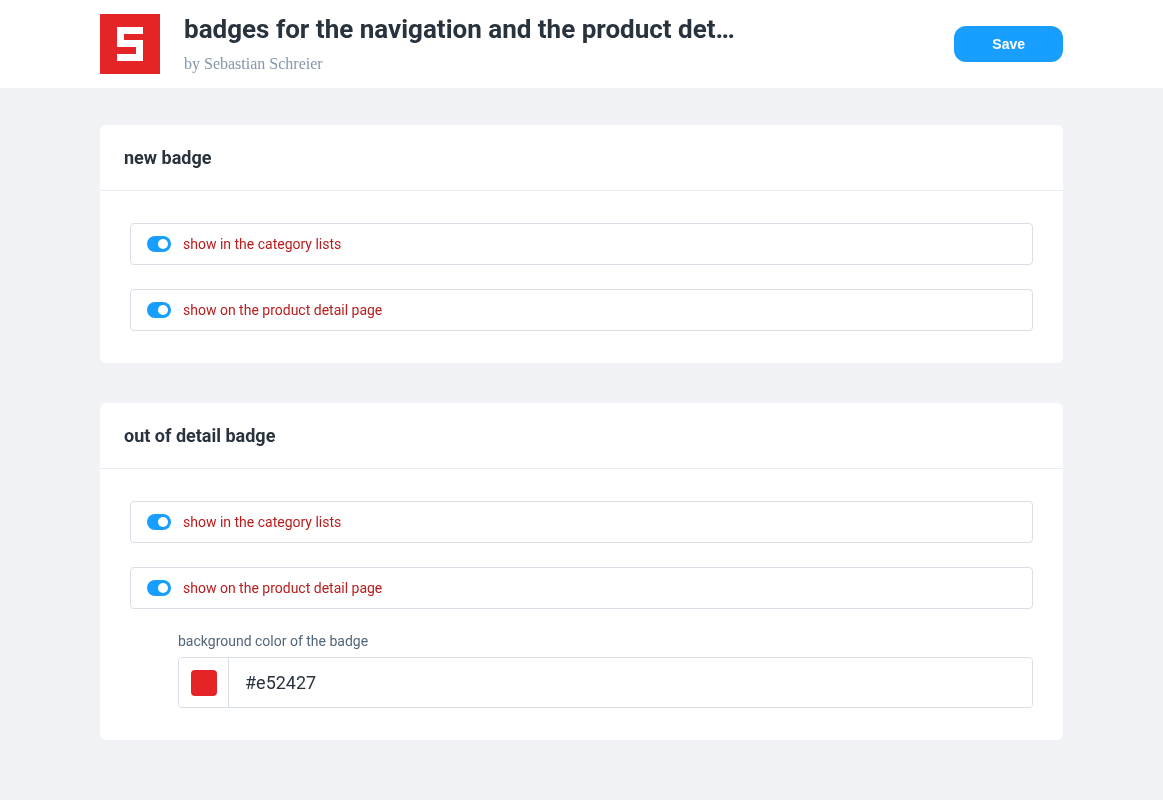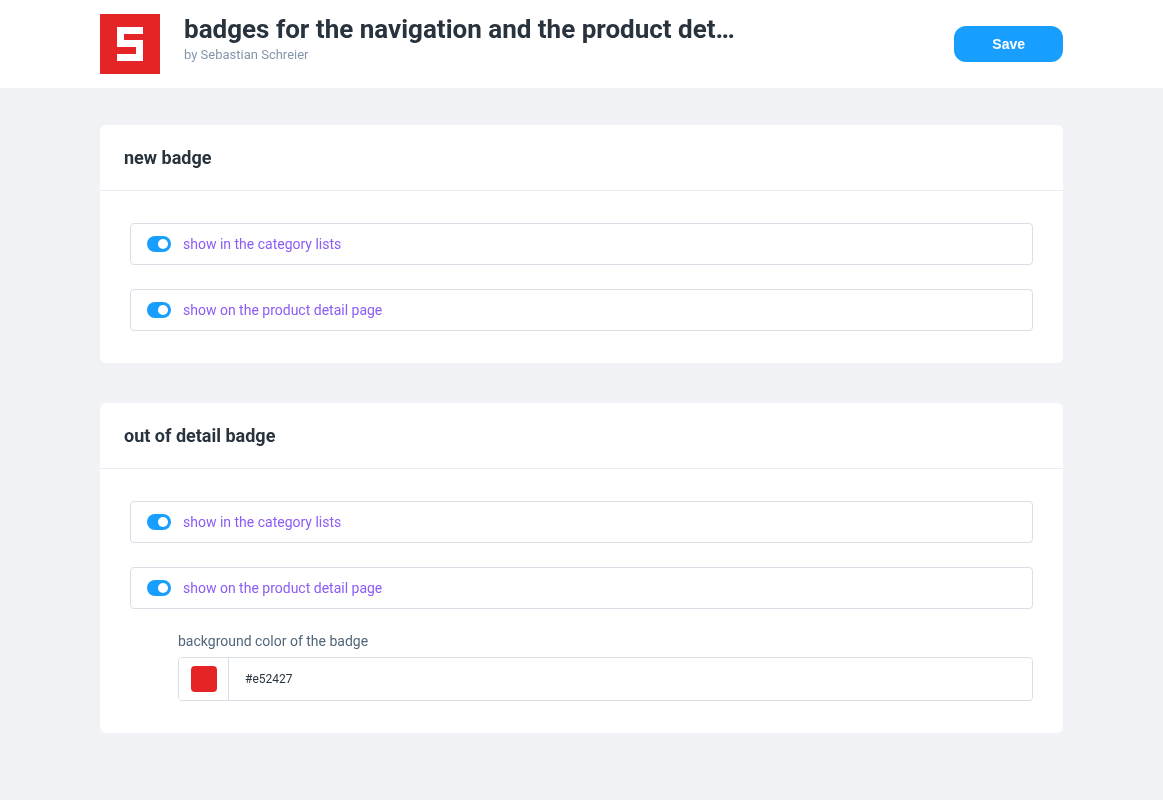--- a/index.html
+++ b/index.html
@@ -49,23 +49,24 @@
       font-size: 26px;
       font-weight: 700;
       color: #29333d;
       line-height: 1.2;
       max-width: 575px;
       white-space: nowrap;
       overflow: hidden;
       text-overflow: ellipsis;
     }
     .page-author {
-      font-size: 13px;
+      font-size: 16px;
       color: #8496ab;
-      margin-top: 2px;
+      margin-top: 10px;
+      font-family: Liberation Serif, serif;
     }
     .save-button {
       background: #189eff;
       color: #ffffff;
       border: none;
       border-radius: 12px;
       padding: 10px 38px;
       font-size: 14px;
       font-weight: 600;
       cursor: pointer;
@@ -117,21 +118,21 @@
       position: absolute;
       width: 10px;
       height: 10px;
       background: #ffffff;
       border-radius: 50%;
       top: 3px;
       right: 3px;
     }
     .toggle-label {
       font-size: 14px;
-      color: #8b5cf6;
+      color: #b91c1c;
     }
     .field-group {
       display: flex;
       flex-direction: column;
       gap: 8px;
       margin-left: 48px;
     }
     .field-label {
       font-size: 14px;
       color: #52667a;
@@ -152,21 +153,21 @@
     }
     .color-swatch {
       width: 26px;
       height: 26px;
       border-radius: 4px;
     }
     .color-text-input {
       border: none;
       outline: none;
       padding: 14px 16px;
-      font-size: 12px;
+      font-size: 18px;
       flex: 1;
       color: #29333d;
       font-family: inherit;
     }
   </style>
 </head>
 <body>
 
 <div class="header">
   <div class="header-left">

